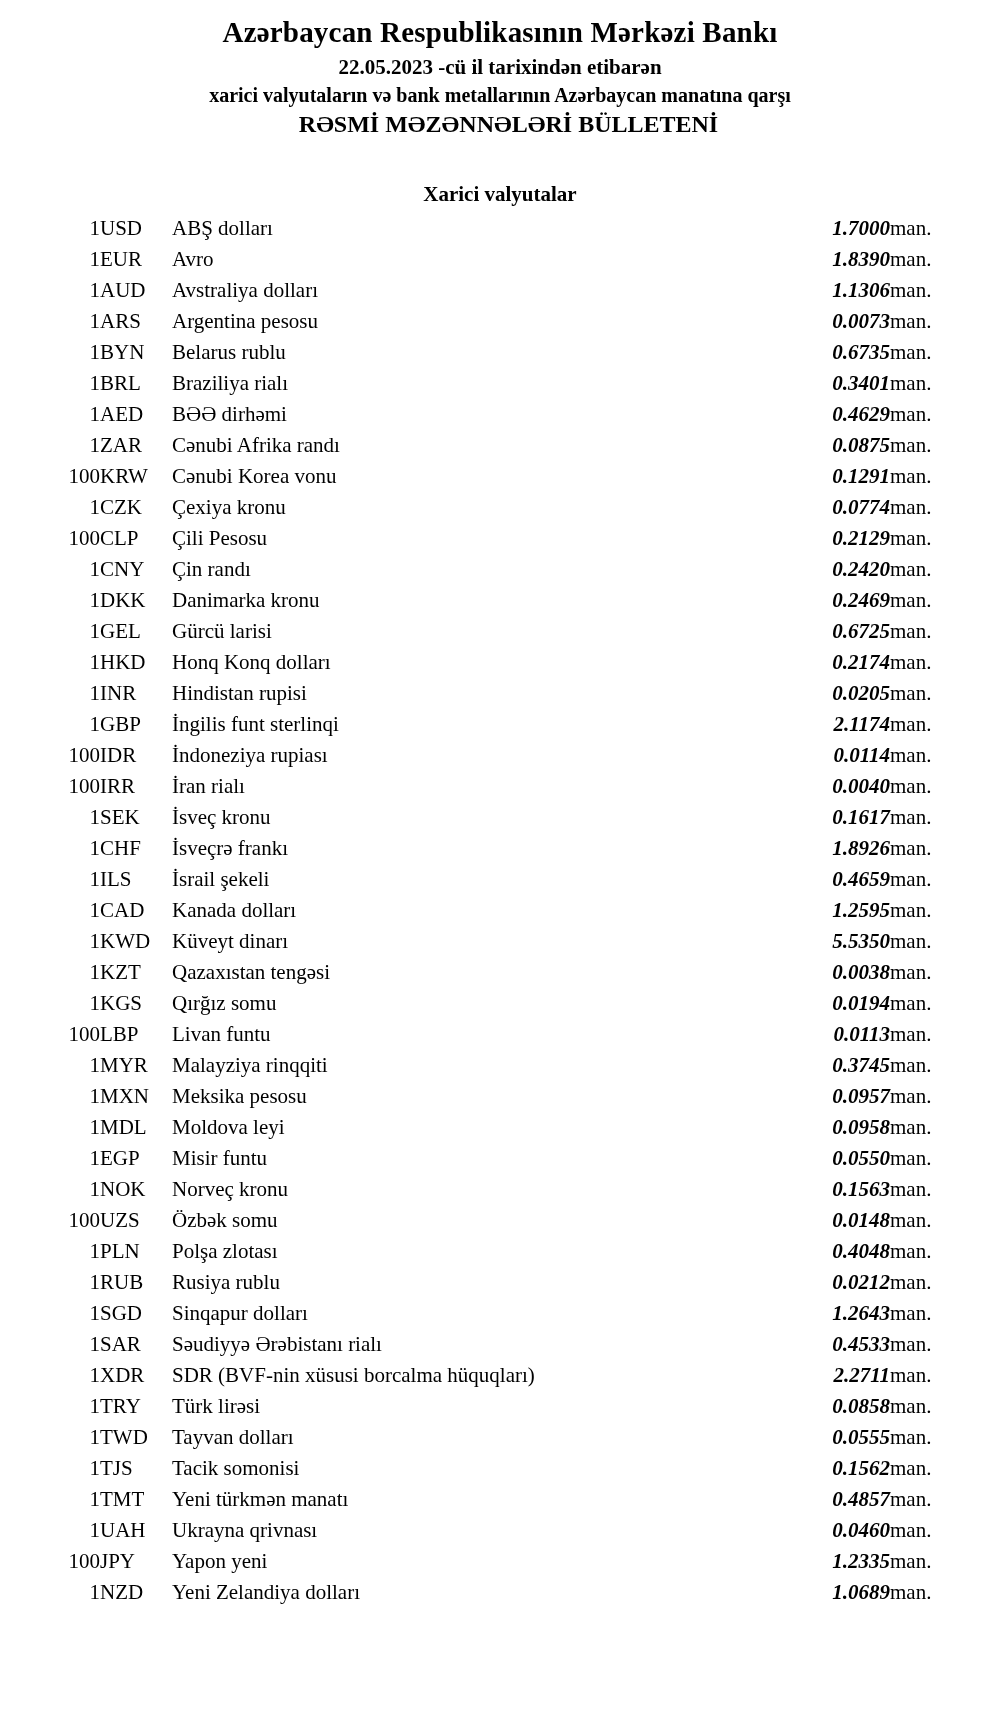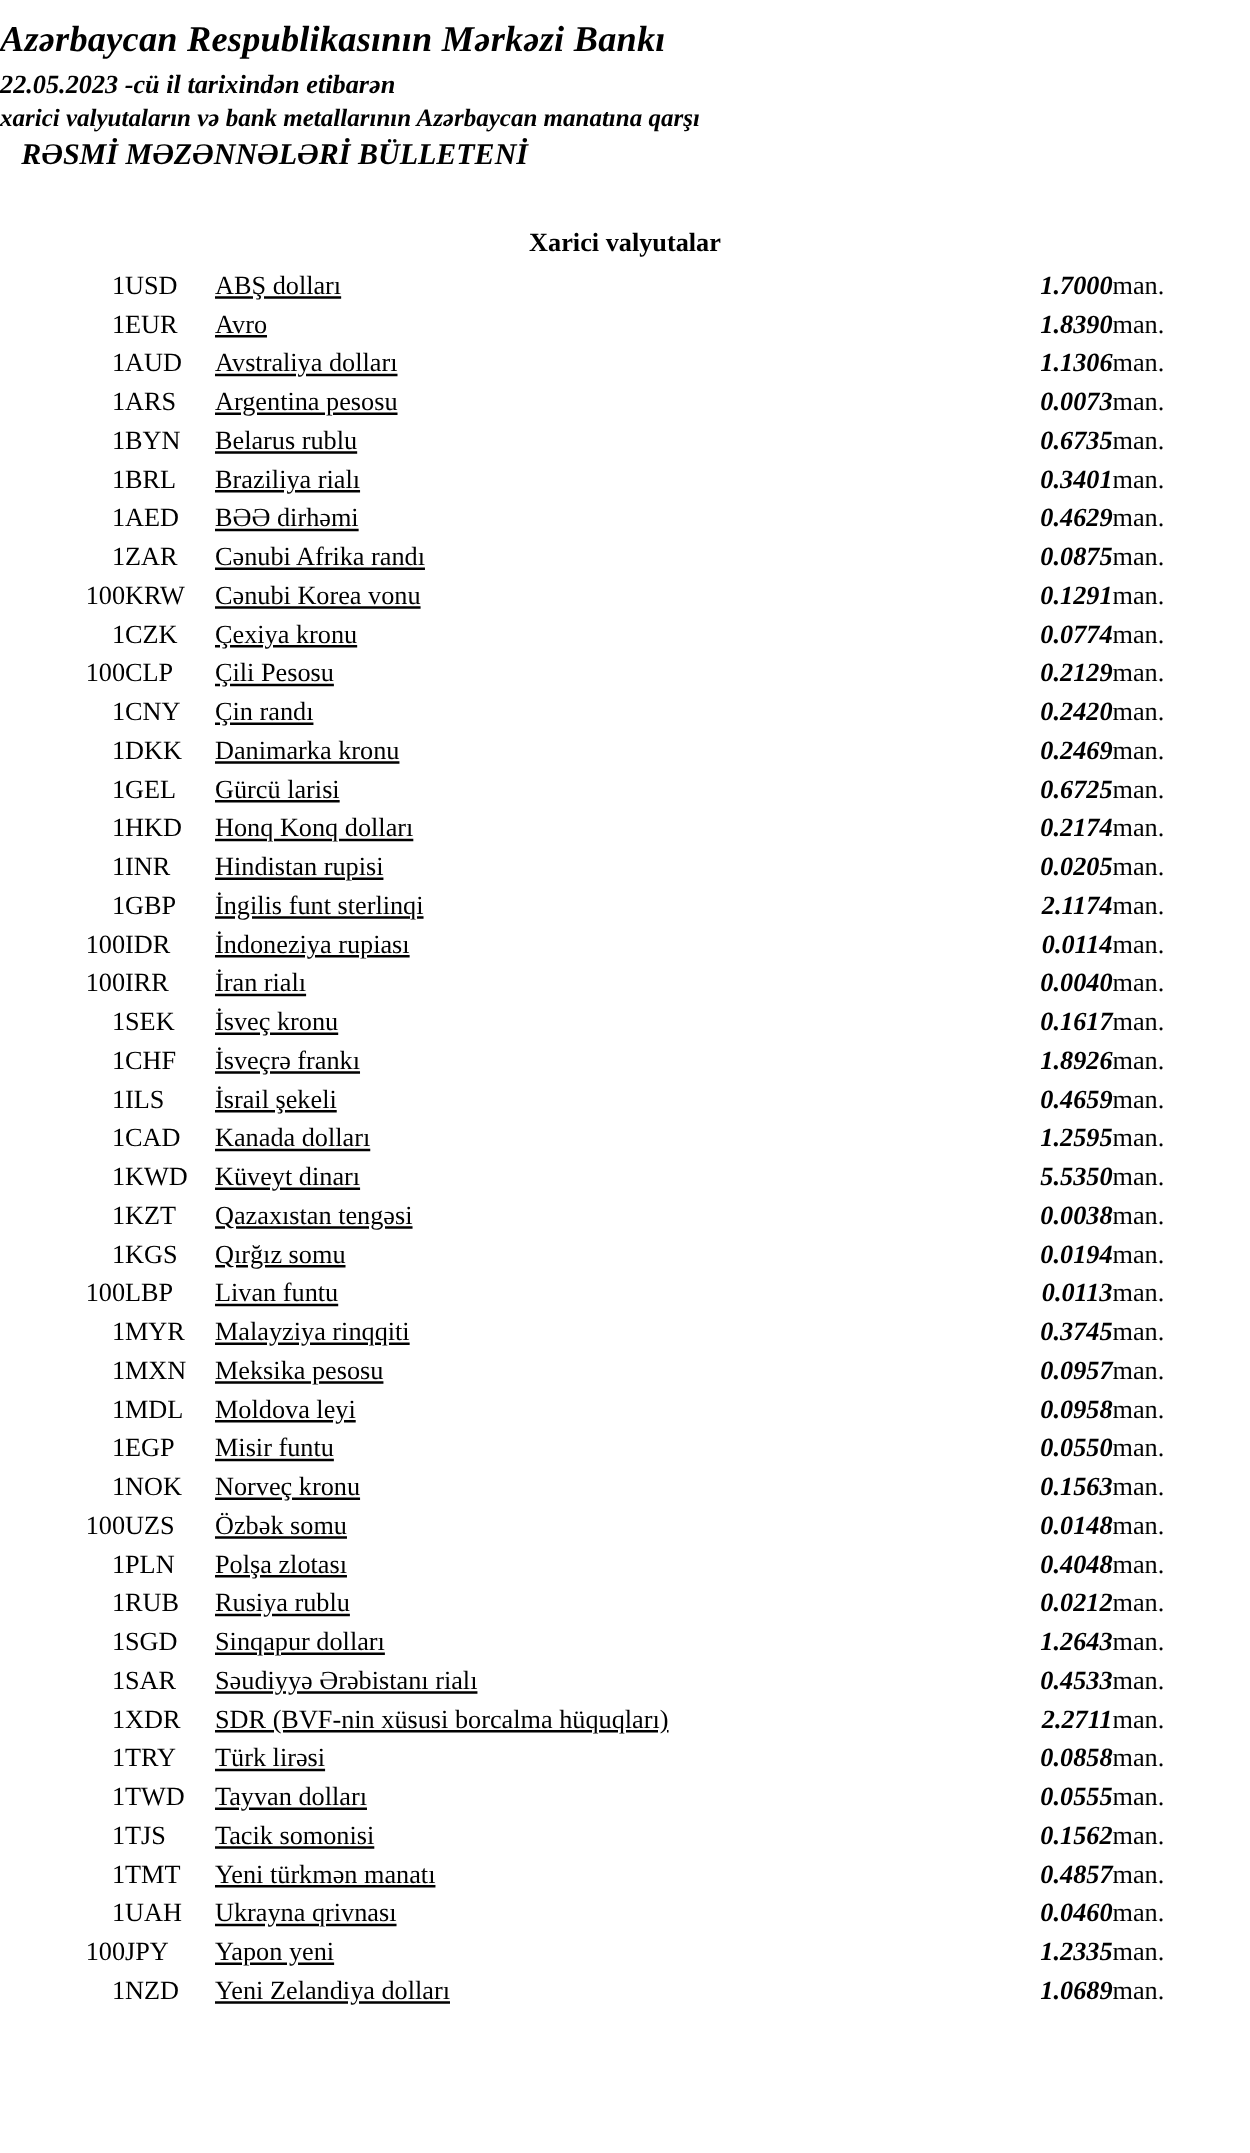--- a/index.html
+++ b/index.html
@@ -12,21 +12,21 @@
     min-height: 1722px;
     font-family: "Liberation Serif", serif;
     color: #000000;
   }
   .page {
     width: 1000px;
     padding-top: 10px;
     box-sizing: border-box;
   }
   .header {
-    font-style: italic;
+    text-align: center;
   }
   .bank-name {
     font-size: 29px;
     font-weight: bold;
     letter-spacing: 0.2px;
     margin: 6px 0 6px 0;
   }
   .date-line {
     font-size: 21px;
     font-weight: bold;
@@ -65,21 +65,20 @@
     text-align: right;
     padding-right: 10px;
   }
   td.code {
     width: 72px;
     padding-right: 8px;
   }
   td.name {
     text-align: left;
     padding-left: 6px;
-    text-decoration: underline;
   }
   td.rate {
     width: 120px;
     text-align: right;
     font-style: italic;
     font-weight: bold;
     padding-right: 12px;
   }
   td.unitlabel {
     width: 70px;

